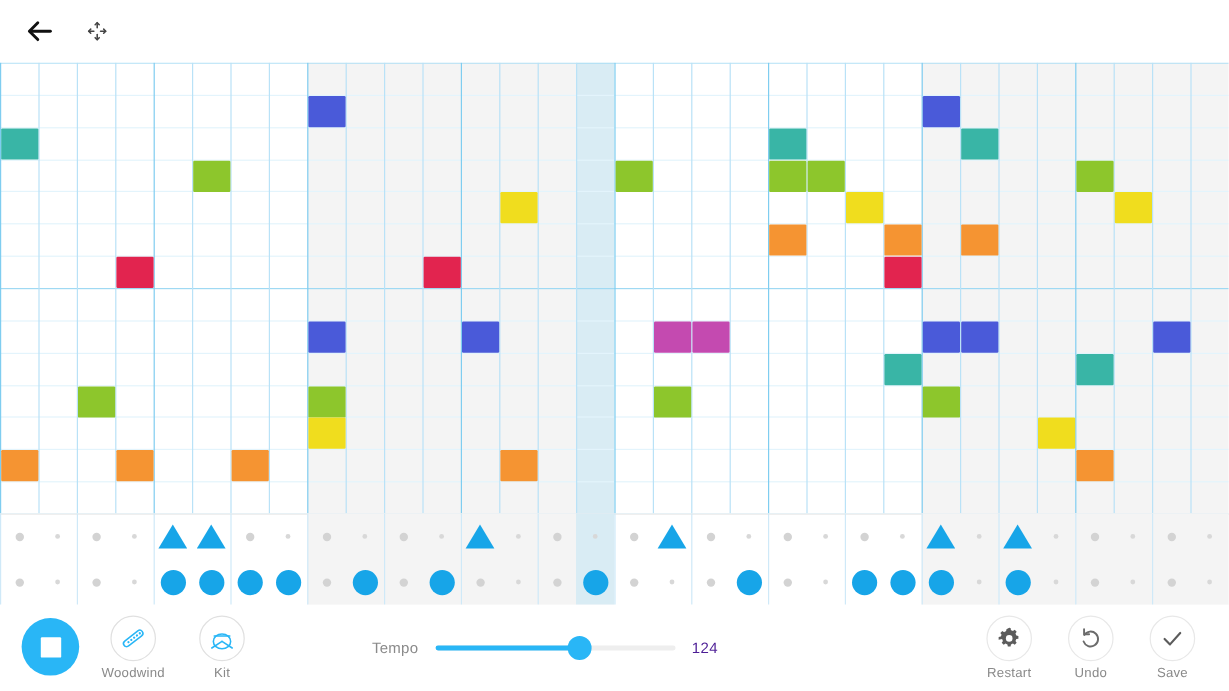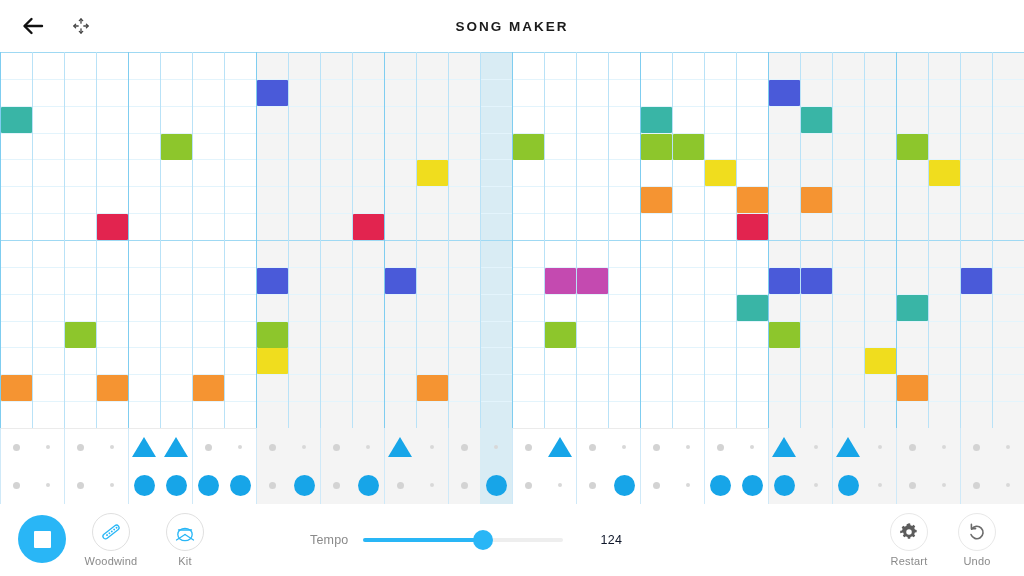--- a/index.html
+++ b/index.html
@@ -220,24 +220,23 @@
   }
   .tempo-thumb {
     position: absolute;
     width: 20px; height: 20px;
     border-radius: 50%;
     background: #29b6f6;
     top: 0;
   }
   .tempo-value {
     font-size: 12.5px;
-    color: #0f172a;
+    color: #4c1d95;
     width: 32px;
     letter-spacing: .3px;
-    margin-left: 24px;
   }
 
   .footer-right {
     margin-left: auto;
     display: flex;
     align-items: flex-start;
     gap: 18px;
     padding-right: 4px;
   }
   .tool-btn {
@@ -279,21 +278,20 @@
             <polyline points="9.3,16.4 11,18.1 12.7,16.4"></polyline>
             <line x1="4" y1="11" x2="8.2" y2="11"></line>
             <polyline points="5.6,9.3 3.9,11 5.6,12.7"></polyline>
             <line x1="18" y1="11" x2="13.8" y2="11"></line>
             <polyline points="16.4,9.3 18.1,11 16.4,12.7"></polyline>
           </g>
         </svg>
       </button>
     </div>
 
-    <div class="header-title">SONG MAKER</div>
 
   </div>
 
   <div class="grid-wrap">
     <div class="grid-stage" id="grid-stage">
         <div class="bar-shade" style="left: 256px; width: 128px;"></div>
         <div class="bar-shade" style="left: 384px; width: 128px;"></div>
         <div class="bar-shade" style="left: 768px; width: 128px;"></div>
         <div class="bar-shade" style="left: 896px; width: 128px;"></div>
         <div class="playhead" style="left: 480px; width: 32px;"></div>
@@ -663,15 +661,23 @@
       <div class="tool-btn">
         <span class="tool-circle">
           <svg width="22" height="22" viewBox="0 0 22 22">
             <path d="M5.6 8.2 A6.2 6.2 0 1 1 5 13.6" fill="none" stroke="#6b6b6b" stroke-width="1.6" stroke-linecap="round"></path>
             <polyline points="9.6,7.6 5.4,7.6 5.4,3.4" fill="none" stroke="#6b6b6b" stroke-width="1.6" stroke-linecap="round" stroke-linejoin="round"></polyline>
           </svg>
         </span>
         <span class="tool-label">Undo</span>
       </div>
 
+      <div class="tool-btn">
+        <span class="tool-circle">
+          <svg width="22" height="22" viewBox="0 0 22 22">
+            <polyline points="4.5,11.5 9,16 17.5,6.5" fill="none" stroke="#5c5c5c" stroke-width="1.8" stroke-linecap="round" stroke-linejoin="round"></polyline>
+          </svg>
+        </span>
+        <span class="tool-label">Save</span>
+      </div>
     </div>
   </div>
 </div>
 
 </body></html>

